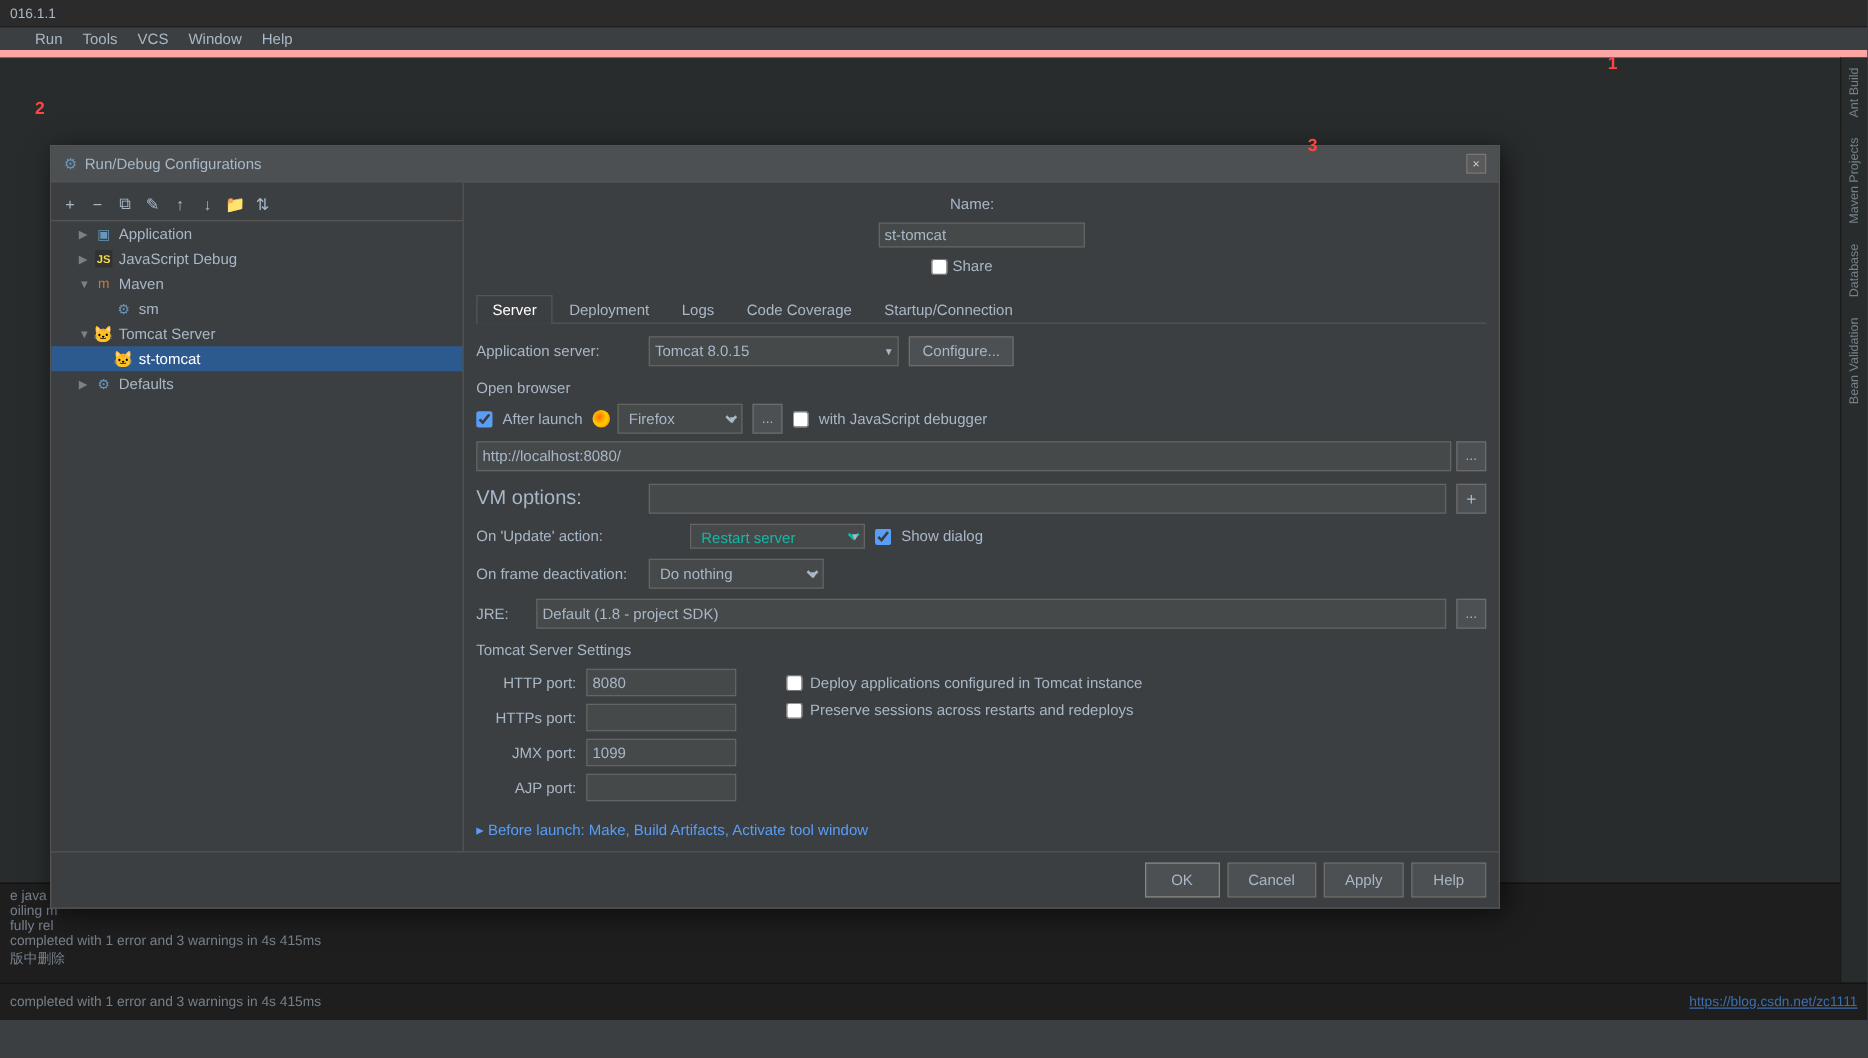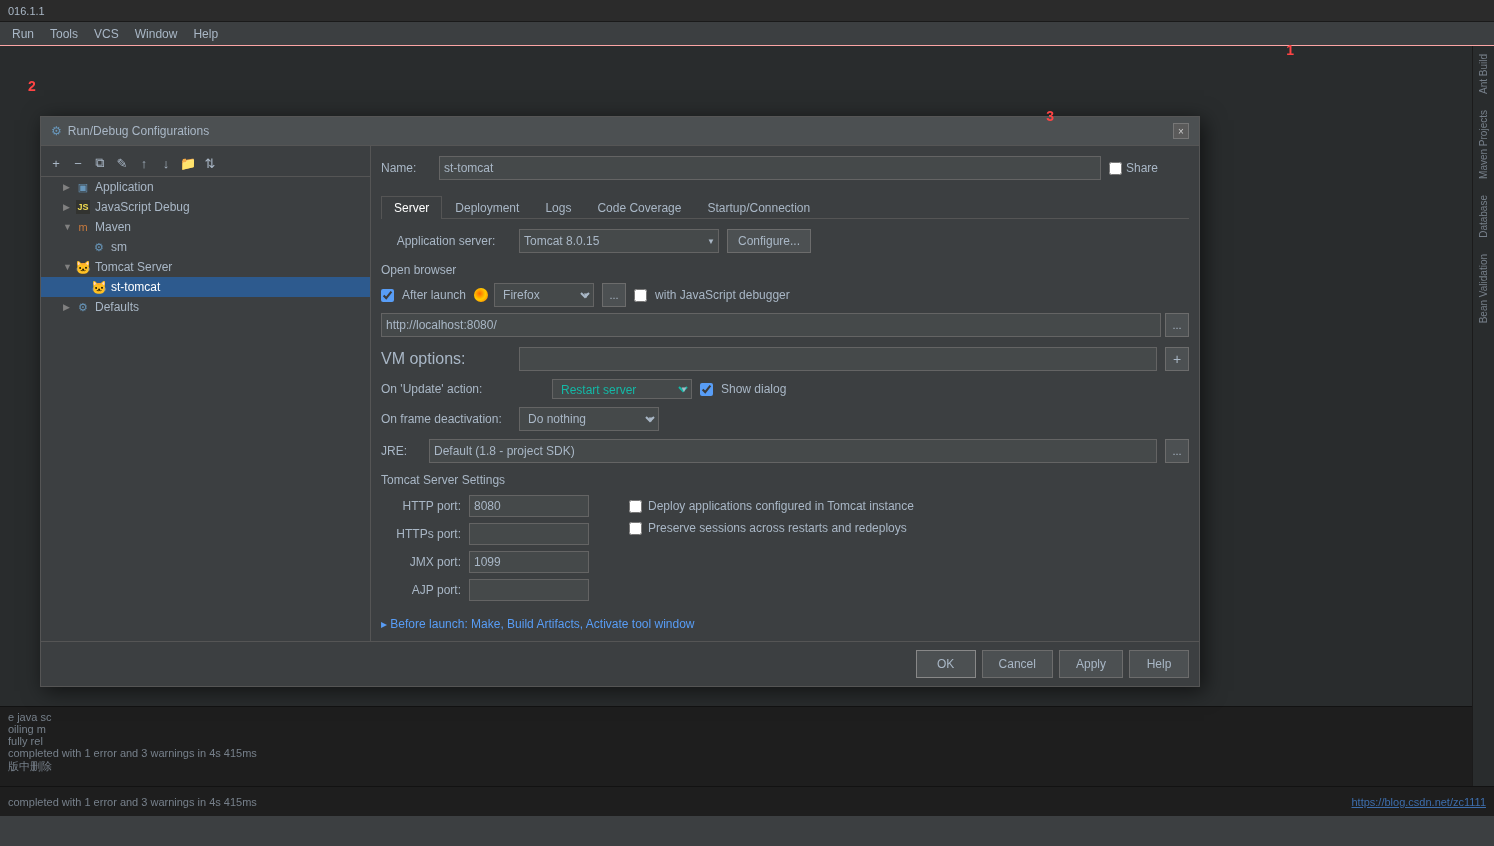--- a/index.html
+++ b/index.html
@@ -23,22 +23,22 @@
       padding: 0 8px;
       font-size: 11px;
       color: #a9b7c6;
       border-bottom: 1px solid #1a1a1a;
     }
     .menu-bar {
       background: #3c3f41;
       height: 24px;
       display: flex;
       align-items: center;
-      padding: 0 4px;
-      border-bottom: 1px solid #fca5a5;
+      padding: 0 20px;
+      border-bottom: 6px solid #fca5a5;
     }
     .menu-item {
       padding: 2px 8px;
       cursor: pointer;
       font-size: 12px;
       color: #a9b7c6;
     }
 
     
     .ide-area {
@@ -212,20 +212,21 @@
       flex: 1;
       padding: 10px;
       overflow-y: auto;
     }
 
     .name-row {
       display: flex;
       align-items: center;
       margin-bottom: 10px;
       gap: 8px;
+      flex-direction: column;
     }
     .name-label { font-size: 12px; color: #a9b7c6; min-width: 50px; }
     .name-input {
       flex: 1;
       background: #45494a;
       border: 1px solid #646464;
       color: #a9b7c6;
       padding: 2px 4px;
       font-size: 12px;
       height: 24px;
@@ -258,21 +259,21 @@
       border-color: #555;
       color: #fff;
     }
 
     .app-server-row {
       display: flex;
       align-items: center;
       margin-bottom: 10px;
       gap: 8px;
     }
-    .app-server-label { min-width: 130px; font-size: 12px; text-align: center; }
+    .app-server-label { min-width: 130px; font-size: 12px; }
     .app-server-select {
       background: #45494a;
       border: 1px solid #646464;
       color: #a9b7c6;
       padding: 2px 20px 2px 4px;
       font-size: 12px;
       height: 24px;
       min-width: 200px;
       appearance: none;
       -webkit-appearance: none;

